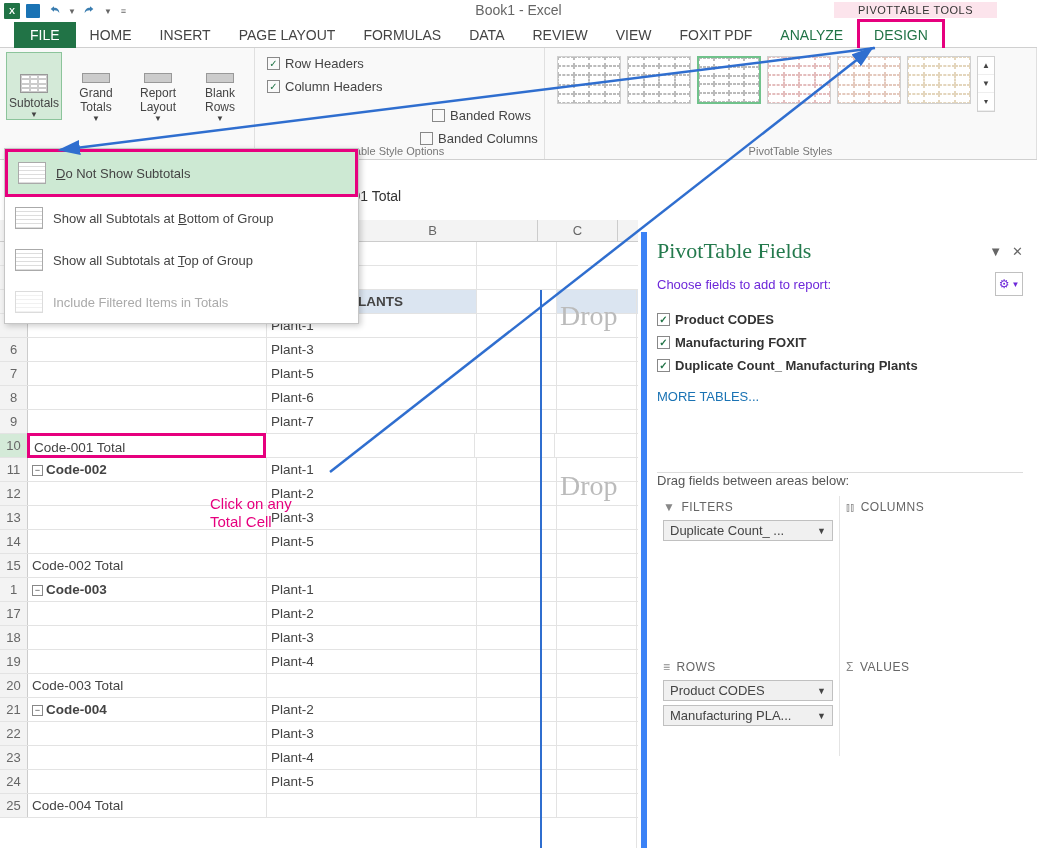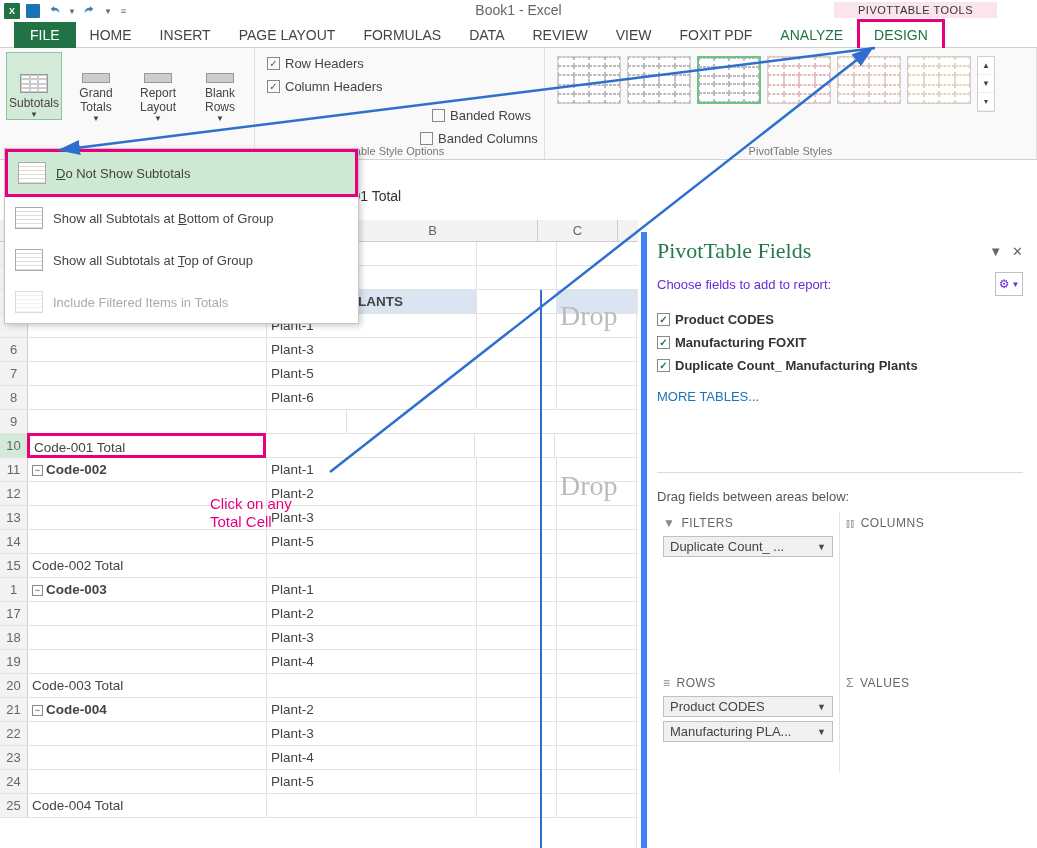--- a/index.html
+++ b/index.html
@@ -77,21 +77,21 @@
   
   .pane { position: absolute; right: 4px; top: 232px; width: 392px; bottom: 0; border-left: 6px solid #3b82f6; background: #fff; padding: 6px 10px 0; }
   .pane-hdr { display: flex; align-items: center; justify-content: space-between; }
   .pane-title { font-size: 22px; color: #247a4d; font-family: 'Segoe UI Light', 'Segoe UI'; }
   .pane-ctrls { display: flex; gap: 10px; color: #666; }
   .pane-sub { font-size: 13px; color: #6d28d9; margin: 8px 0; display: flex; justify-content: space-between; align-items: center; }
   .gear-btn { width: 28px; height: 24px; border: 1px solid #c0c0c0; display: flex; align-items: center; justify-content: center; font-size: 12px; gap: 2px; cursor: pointer; }
   .field-list { padding: 4px 0; }
   .field-list .checkbox-row { padding: 4px 0; font-weight: bold; color: #333; }
   .more-tables { color: #1a73b4; font-size: 13px; padding: 8px 0; cursor: pointer; }
-  .drag-label { font-size: 13px; color: #555; margin-top: 60px; border-top: 1px solid #dcdcdc; padding-top: 16px; }
+  .drag-label { font-size: 13px; color: #555; margin-top: 60px; border-top: 1px solid #dcdcdc; padding-top: 0; }
   .areas { display: grid; grid-template-columns: 1fr 1fr; grid-template-rows: 160px 100px; gap: 0; margin-top: 8px; }
   .area { border-right: 1px solid #e4e4e4; padding: 4px 6px; }
   .area-hdr { font-size: 12px; color: #666; letter-spacing: 0.5px; display: flex; align-items: center; gap: 6px; margin-bottom: 6px; }
   .area-hdr .aicon { font-size: 12px; color: #888; }
   .field-pill { background: #f0f0f0; border: 1px solid #c0c0c0; padding: 2px 6px; font-size: 13px; display: flex; justify-content: space-between; align-items: center; margin-bottom: 4px; cursor: pointer; }
   .field-pill .caret { font-size: 9px; }
 
   
   .arrows { position: absolute; left: 0; top: 0; width: 1037px; height: 848px; pointer-events: none; z-index: 200; }
 </style>
@@ -445,20 +445,21 @@
       </div>
       <div class="grid-row">
         <div class="rownum">8</div>
         <div class="cell-a"><span></span></div>
         <div class="cell-b">Plant-6</div>
         <div class="cell-c"></div>
       </div>
       <div class="grid-row">
         <div class="rownum">9</div>
         <div class="cell-a"><span></span></div>
+        <div class="cell-b">Plant-7</div>
         <div class="cell-c"></div>
       </div>
       <div class="grid-row">
         <div class="rownum sel">10</div>
         <div class="cell-a total-hl"><span>Code-001 Total</span></div>
         <div class="cell-b"></div>
         <div class="cell-c"></div>
       </div>
       <div class="grid-row">
         <div class="rownum">11</div>

